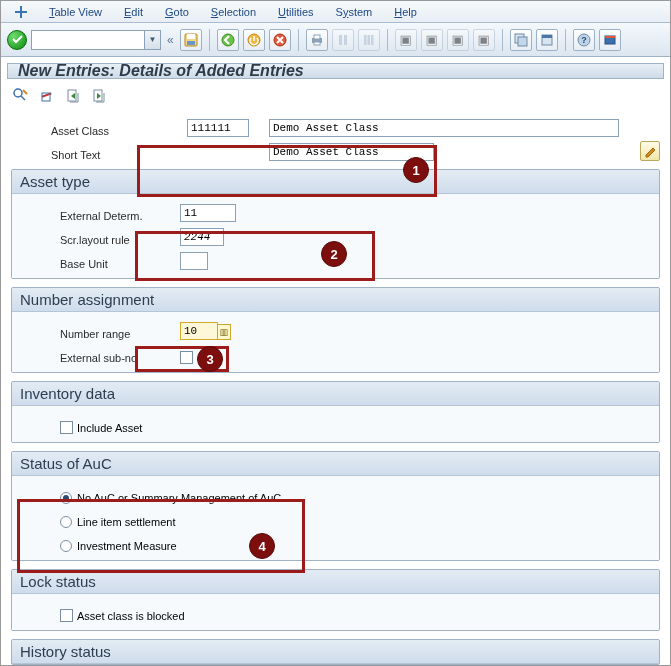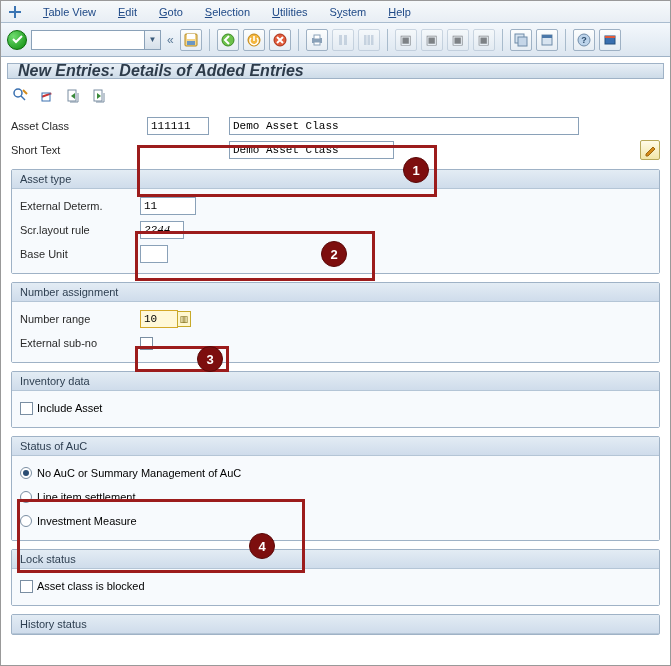--- a/index.html
+++ b/index.html
@@ -12,21 +12,21 @@
     overflow: hidden;
     position: relative;
     border: 1px solid #999;
   }
   .menubar {
     height: 22px;
     background: linear-gradient(#f6f9fb, #e8eef4);
     border-bottom: 1px solid #a9bccf;
     display: flex;
     align-items: center;
-    padding-left: 6px;
+    padding-left: 12px;
     gap: 2px;
   }
   .menubar .menu-logo {
     width: 16px; height: 16px;
     display: inline-flex; align-items: center; justify-content: center;
     margin-right: 8px;
   }
   .menubar .menu-item {
     padding: 2px 10px;
     color: #204a87;
@@ -93,42 +93,43 @@
   }
   .action-bar .ab-btn {
     width: 20px; height: 20px;
     display:flex; align-items:center; justify-content:center;
     font-size: 14px;
   }
   .content {
     padding: 0 10px;
   }
   .row {
-    display:flex; align-items:center;
+    display:flex; align-items:flex-end;
     height: 22px;
     margin-bottom: 2px;
+    margin-left: 40px;
   }
   .lbl { width: 120px; color:#2a2a2a; }
   .inpt {
     height: 18px; border: 1px solid #8aa1b8; background:#fff;
     font-size: 11px; font-family: "Courier New", monospace;
     padding: 1px 3px;
   }
   .group {
     border: 1px solid #9fb2c6;
     border-radius: 2px;
     margin: 8px 0 6px 0;
     background:#f3f7fb;
   }
   .group .ghead {
     background: linear-gradient(#e3ecf4,#cfdceb);
     border-bottom: 1px solid #b4c5d6;
     padding: 3px 8px;
     color:#2d3e50;
-    font-size: 11px;
+    font-size: 15px;
   }
   .group .gbody {
     padding: 6px 8px;
     background:#f7fafd;
   }
   .chk { width:13px; height:13px; border:1px solid #7a8ea2; background:#fff; display:inline-block; vertical-align:middle; margin-right:4px;}
   .radio { width:12px; height:12px; border:1px solid #7a8ea2; border-radius:50%; background:#fff; display:inline-flex; align-items:center; justify-content:center; margin-right:5px;}
   .radio .dot { width:6px; height:6px; border-radius:50%; background:#2b4d73; }
   .edit-btn {
     width:20px; height:20px; border:1px solid #b7a85a;

